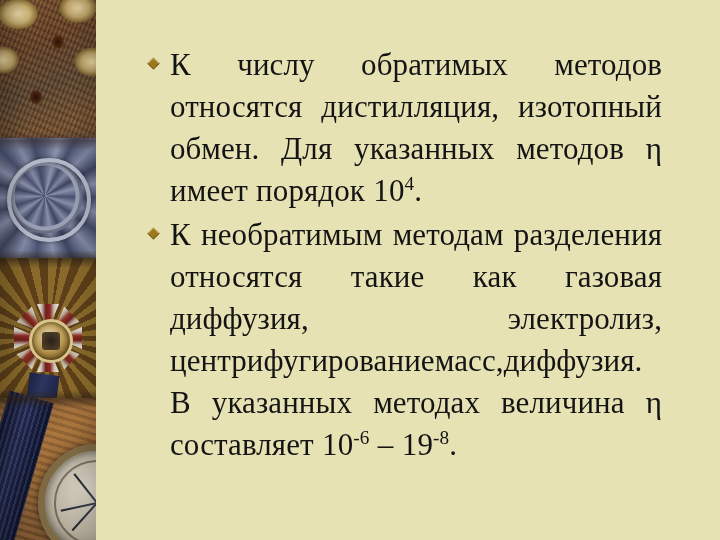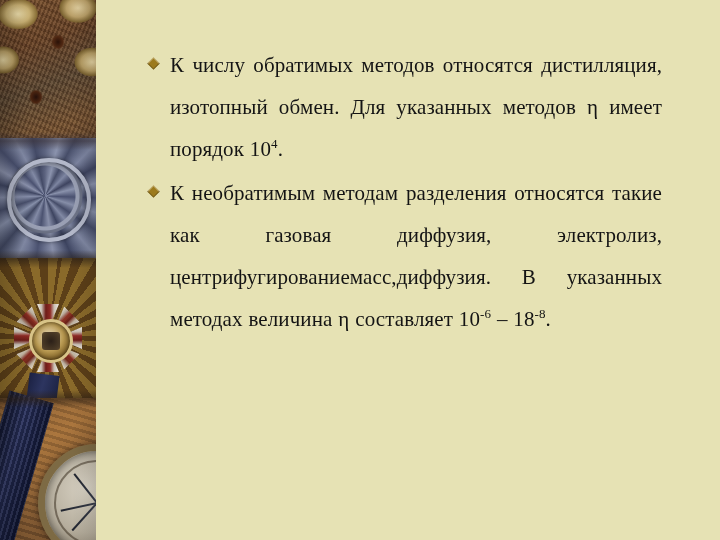--- a/index.html
+++ b/index.html
@@ -193,21 +193,21 @@
     position: absolute;
     left: 1px;
     top: 15px;
     width: 9px;
     height: 9px;
     background: #9c7a1c;
     transform: rotate(45deg);
     box-shadow: inset -1px -1px 0 rgba(0,0,0,0.25), inset 1px 1px 0 rgba(255,255,255,0.35);
   }
   .bullet-text {
-    font-size: 21px;
+    font-size: 31px;
     line-height: 42px;
     color: #141414;
     text-align: justify;
     text-align-last: left;
     letter-spacing: 0.1px;
     word-spacing: 0.5px;
   }
   .bullet-text sup {
     font-size: 0.62em;
     vertical-align: 0.58em;
@@ -256,18 +256,18 @@
     <div class="bullet-item">
       <span class="bullet-marker" style="background: rgb(156, 122, 28);"></span>
       <div class="bullet-text">
         <span>К числу обратимых методов относятся дистилляция, изотопный обмен. Для указанных методов η имеет порядок 10</span><sup>4</sup><span>.</span>
       </div>
     </div>
 
     <div class="bullet-item">
       <span class="bullet-marker" style="background: rgb(156, 122, 28);"></span>
       <div class="bullet-text">
-        <span>К необратимым методам разделения относятся такие как газовая диффузия, электролиз, центрифугированиемасс,диффузия. В указанных методах величина η составляет 10</span><sup>-6</sup><span> – 18</span><sup>-8</sup><span>.</span>
+        <span>К необратимым методам разделения относятся такие как газовая диффузия, электролиз, центрифугированиемасс,диффузия. В указанных методах величина η составляет 10</span><sup>-6</sup><span> – 19</span><sup>-8</sup><span>.</span>
       </div>
     </div>
 
   </div>
 </div>
 
 </body></html>

